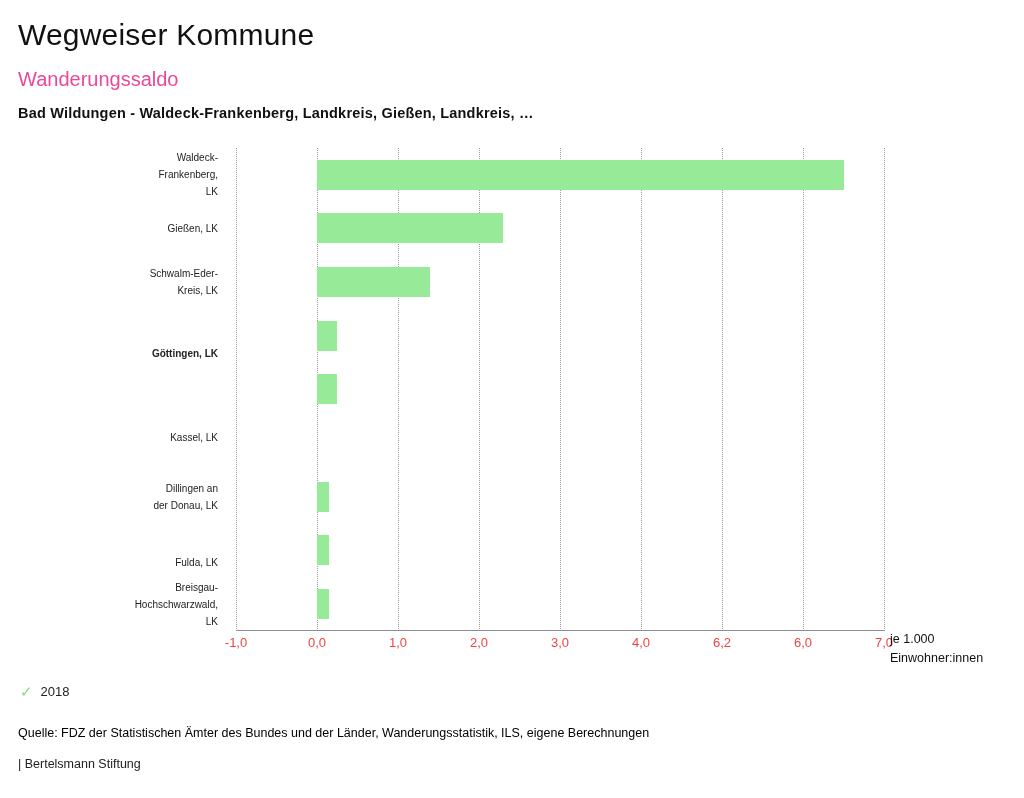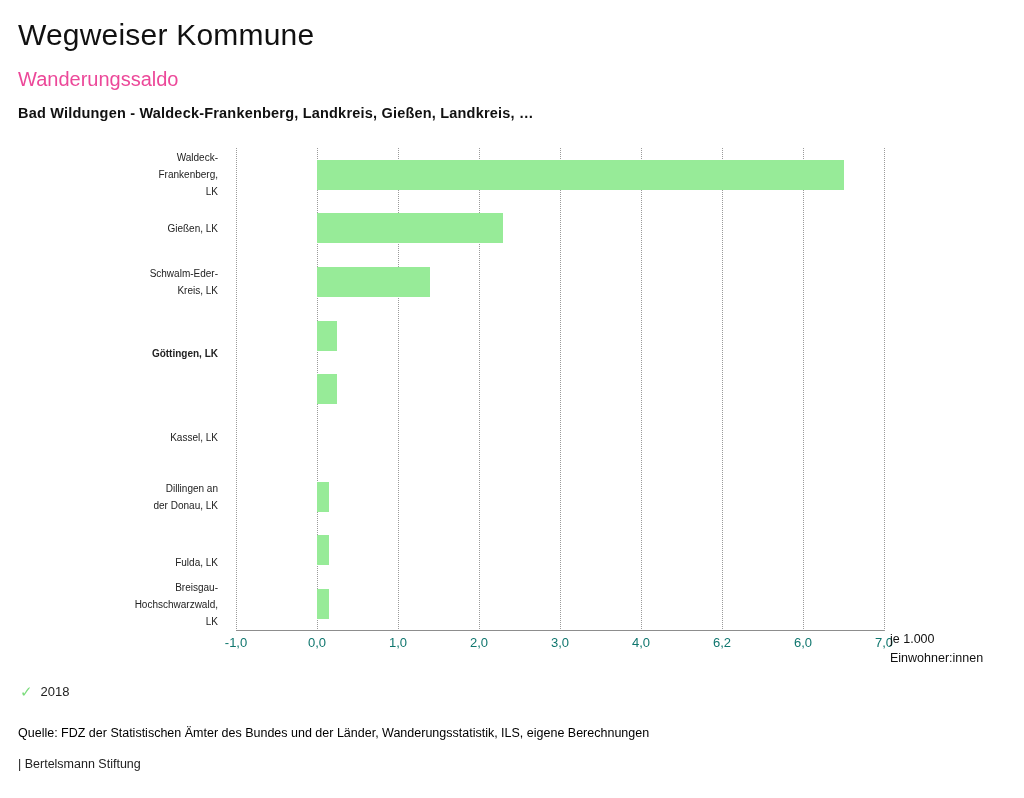--- a/index.html
+++ b/index.html
@@ -73,21 +73,21 @@
     left: 0;
     right: 0;
     bottom: 0;
     height: 0;
     border-bottom: 1px solid #8d8d8d;
   }
   .xtick-label {
     position: absolute;
     top: 487px;
     font-size: 13px;
-    color: #0f766e;
+    color: #ef4444;
     transform: translateX(-50%);
     white-space: nowrap;
   }
   .axis-unit {
     position: absolute;
     left: 872px;
     top: 482px;
     font-size: 12.5px;
     color: #111111;
     line-height: 19px;

